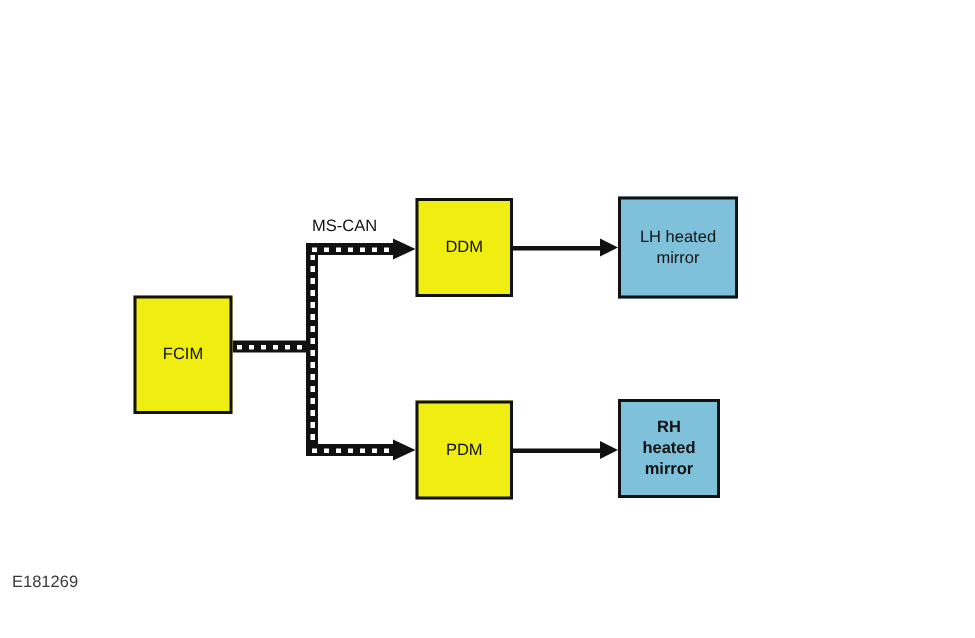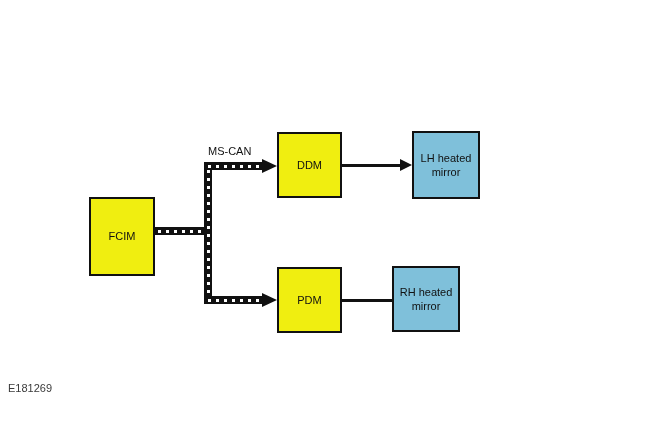--- a/index.html
+++ b/index.html
@@ -29,22 +29,22 @@
     text-align:center;
     font-size:11px;color:var(--text);
     line-height:1.3;
     padding:0 5px;
   }
   .node.module{background:var(--module-fill);}
   .node.component{background:var(--component-fill);}
   #fcim{left:89px;top:197px;width:66px;height:79px;}
   #ddm{left:277px;top:132px;width:65px;height:66px;}
   #pdm{left:277px;top:267px;width:65px;height:66px;}
-  #lh-mirror{left:412px;top:131px;width:68px;height:68px;}
-  #rh-mirror{left:392px;top:266px;width:68px;height:66px;}
+  #lh-mirror{left:412px;top:131px;width:80px;height:68px;}
+  #rh-mirror{left:412px;top:266px;width:68px;height:66px;font-weight:bold;}
 
   
   .bus{position:absolute;background:var(--line);}
   .bus-h::before{
     content:'';position:absolute;left:3px;right:3px;top:50%;
     height:3px;margin-top:-1.5px;
     background:repeating-linear-gradient(90deg,#fff 0 3.5px,var(--line) 3.5px 8px);
   }
   .bus-v::before{
     content:'';position:absolute;top:3px;bottom:3px;left:50%;

